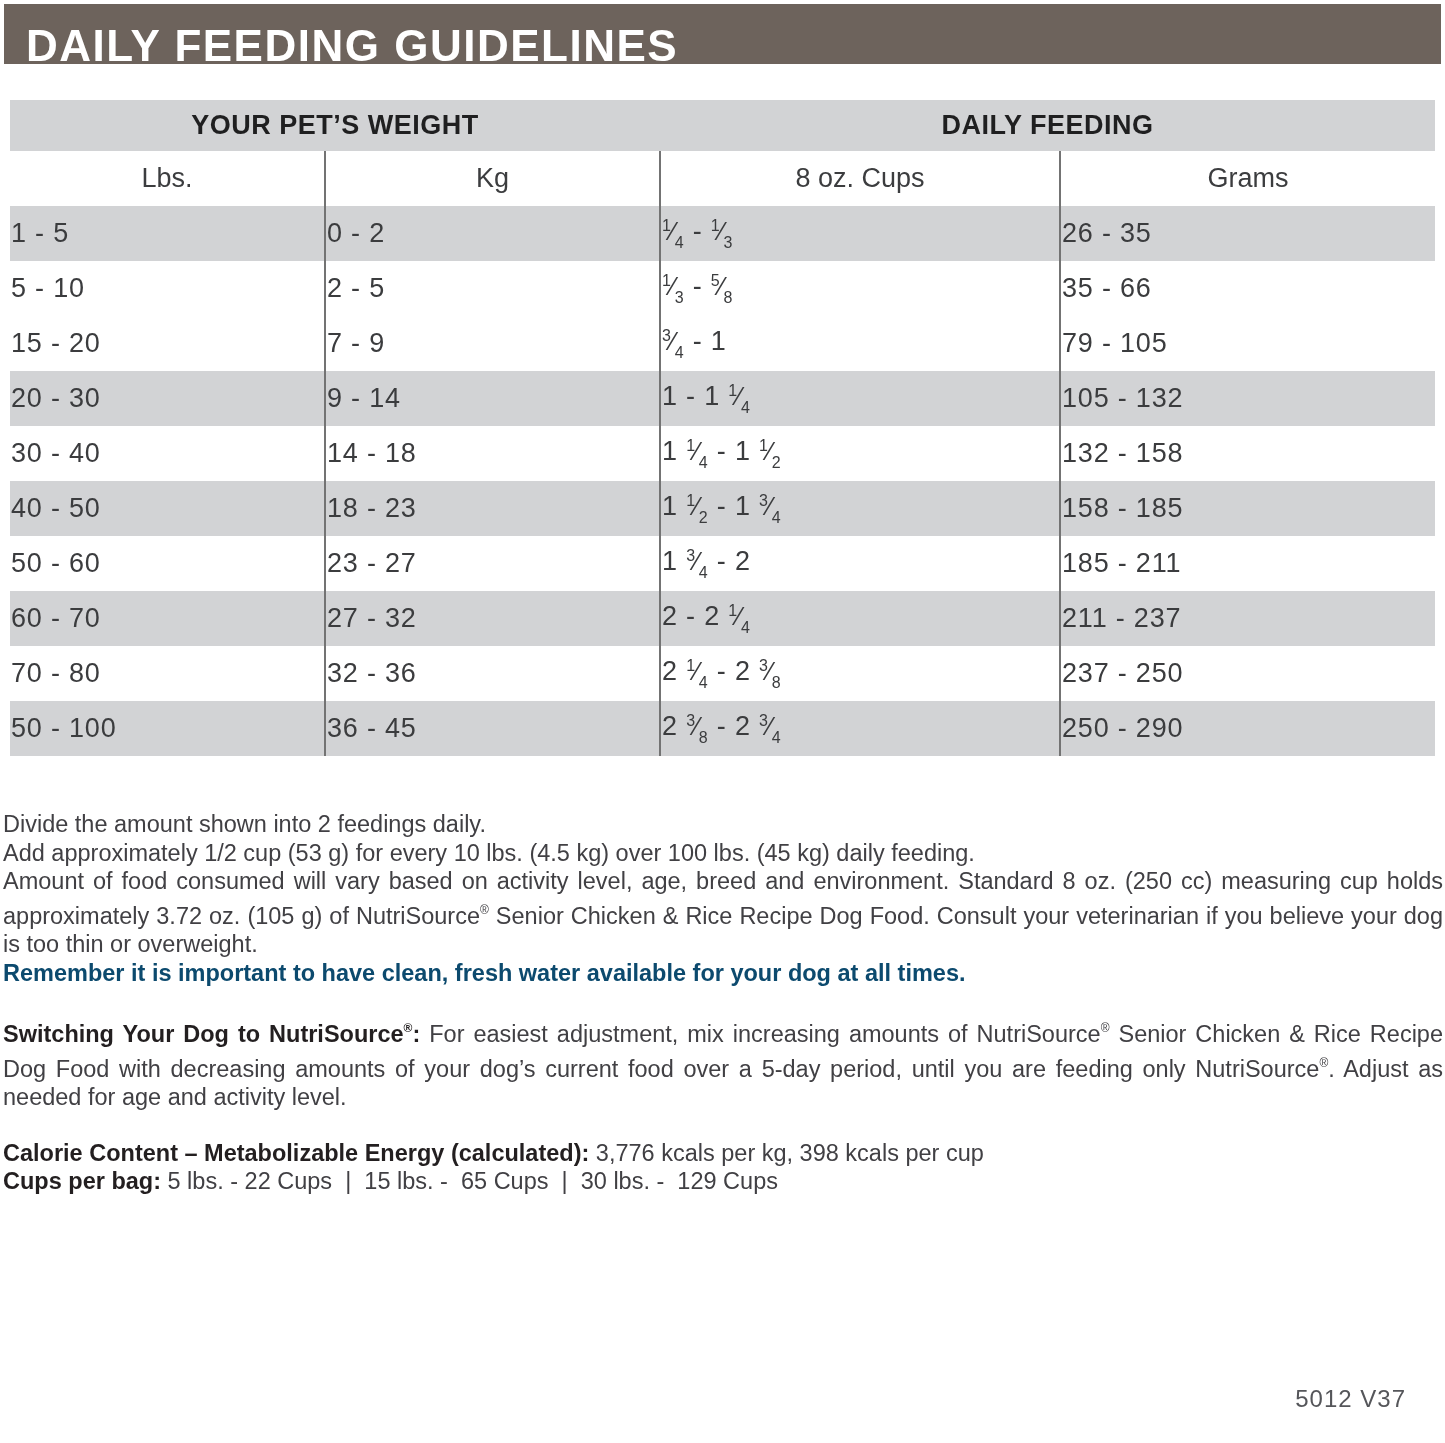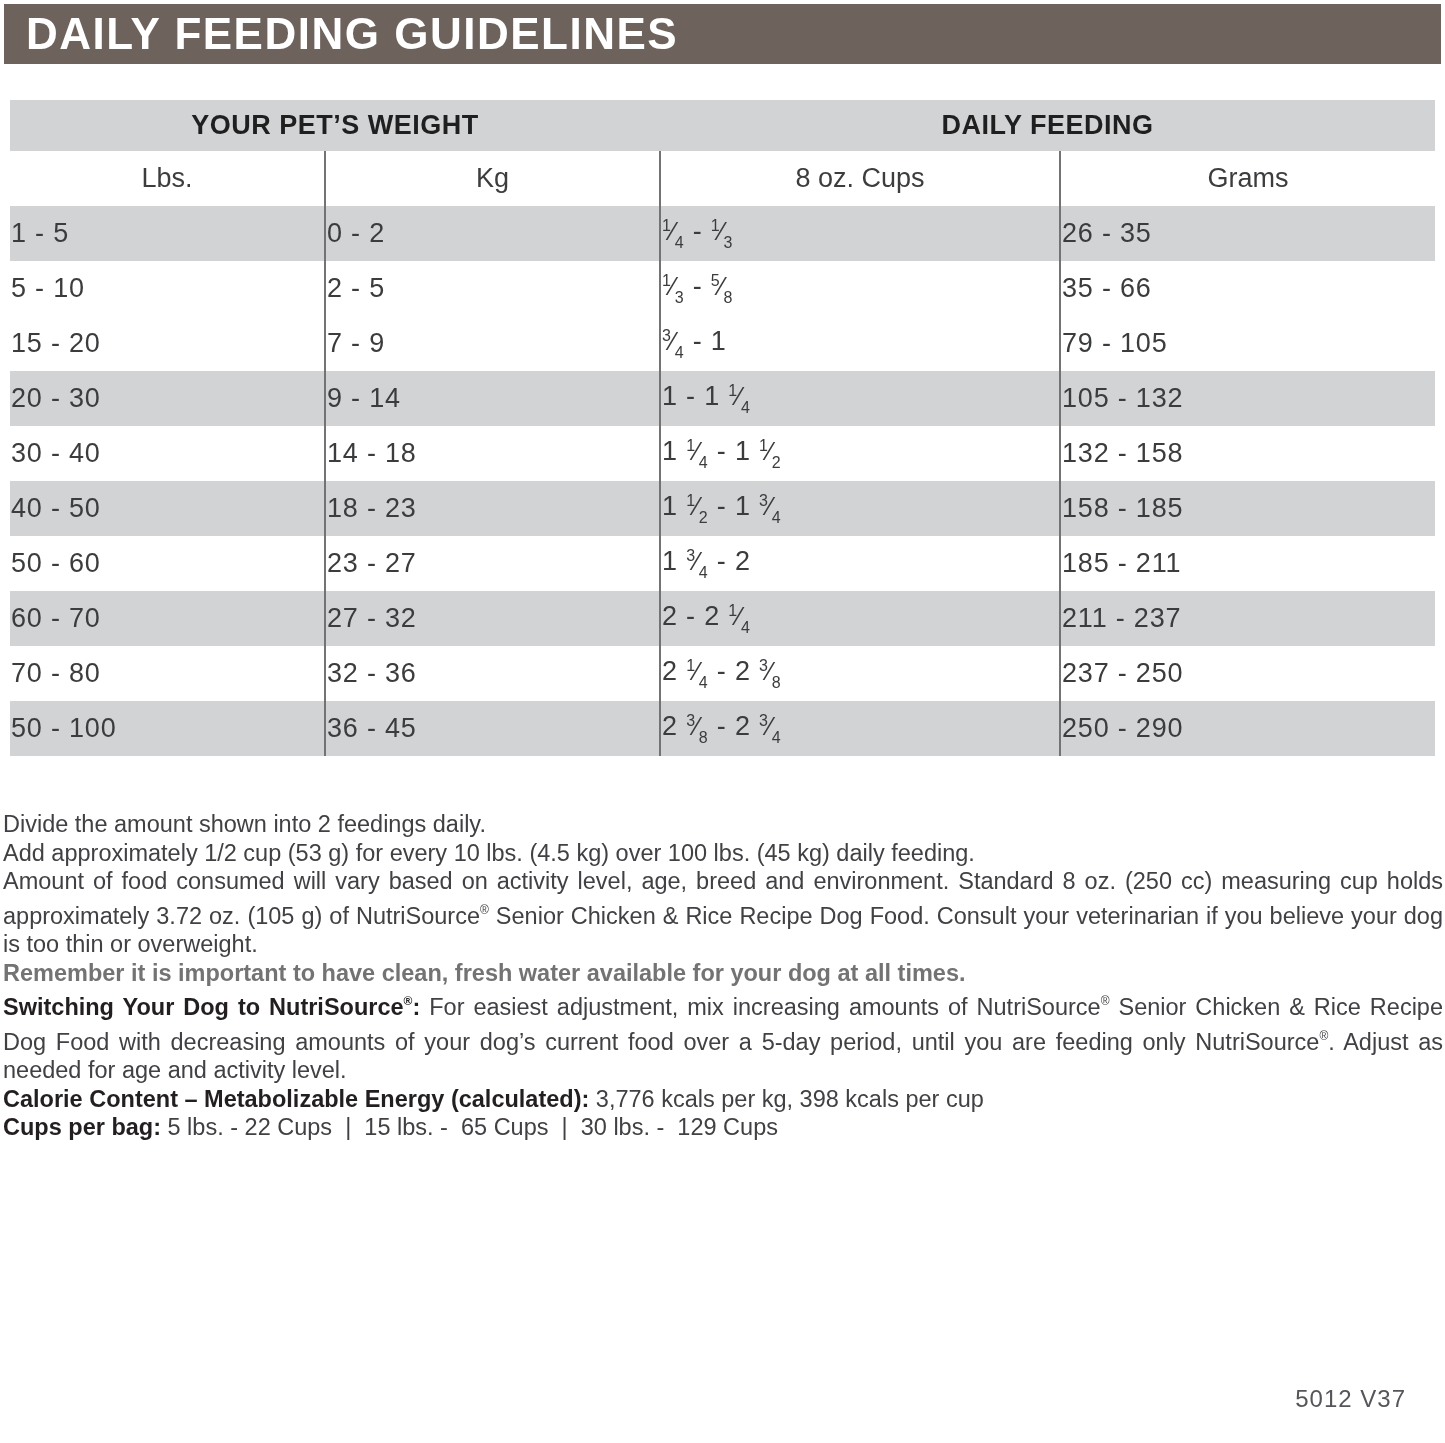--- a/index.html
+++ b/index.html
@@ -11,21 +11,21 @@
     color: #414044;
     -webkit-font-smoothing: antialiased;
   }
 
   
   .banner {
     position: absolute; left: 4px; top: 4px; width: 1437px; height: 60px;
     background: #6d635c;
   }
   .banner h1 {
-    margin: 0; padding: 0 0 0 22px;
+    margin: 0; padding: 12px 0 0 22px;
     line-height: 60px; font-size: 44px; font-weight: 700;
     letter-spacing: 1.5px; color: #ffffff;
     white-space: nowrap;
   }
 
   
   .table-wrap { position: absolute; left: 10px; top: 100px; width: 1425px; }
   table.feed { width: 100%; border-collapse: collapse; table-layout: fixed; }
   col.c1 { width: 315px; } col.c2 { width: 335px; }
   col.c3 { width: 400px; } col.c4 { width: 375px; }
@@ -55,22 +55,22 @@
   .frac sub { font-size: 16px; vertical-align: -8px; margin-left: -1px; font-weight: 400; }
 
   
   .notes {
     position: absolute; left: 3px; top: 810px; width: 1440px;
     font-size: 23.5px; line-height: 28.5px; color: #414044;
   }
   .note { margin: 0; white-space: pre-wrap; }
   .note.justify { text-align: justify; white-space: normal; }
   .note b { color: #231f20; }
-  .note.allbold { font-weight: 700; color: #737373; }
-  .block-gap { }
+  .note.allbold { font-weight: 700; color: #0c4a6e; }
+  .block-gap { margin-top: 27px; }
   sup.reg { font-size: 12px; vertical-align: 10px; }
 
   
   .footer-code {
     position: absolute; right: 39px; top: 1385px;
     font-size: 24px; letter-spacing: 1px; color: #55565a;
   }
 </style>
 </head>
 <body>

